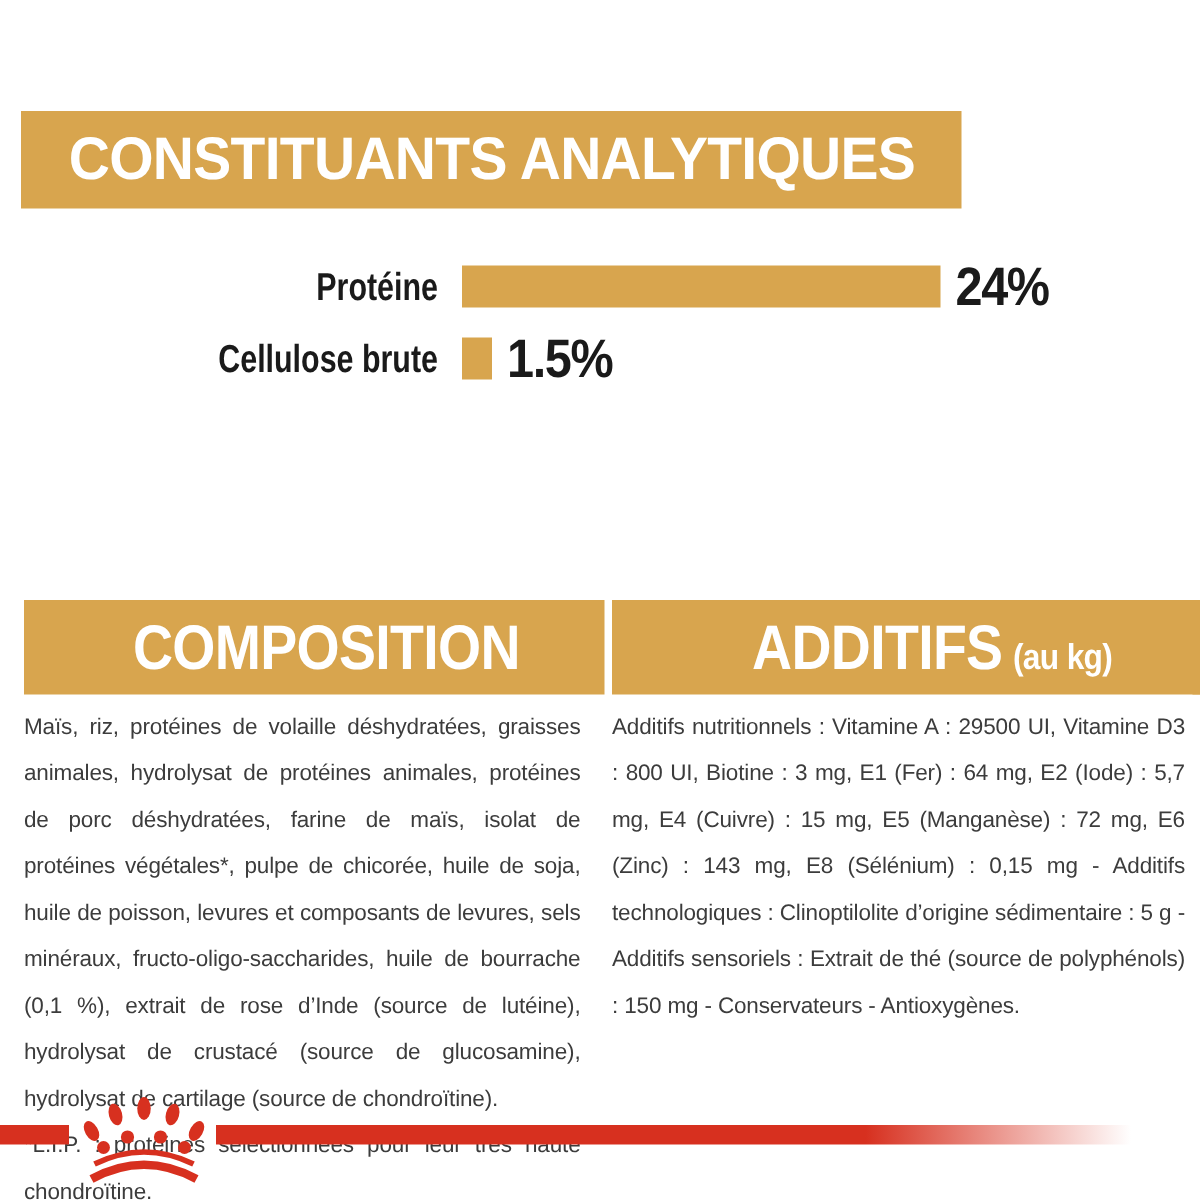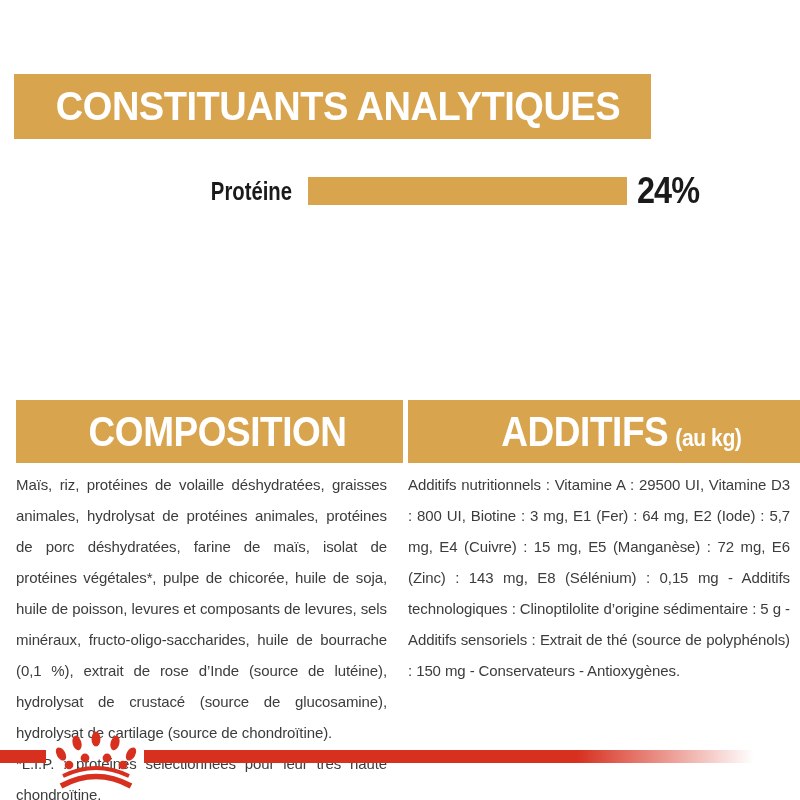--- a/index.html
+++ b/index.html
@@ -3,21 +3,21 @@
 <meta charset="utf-8">
 <style>
   html,body{margin:0;padding:0;background:#ffffff;}
   .canvas{
     position:relative;width:800px;height:800px;background:#ffffff;overflow:hidden;
     font-family:"Liberation Sans", sans-serif;
   }
   
   .title-bar{
     position:absolute;left:14px;top:74px;width:627px;height:65px;
-    background:#D8A54E;display:flex;align-items:center;justify-content:center;padding-left:10px;
+    background:#D8A54E;display:flex;align-items:center;justify-content:center;
   }
   .title-bar .t{
     color:#ffffff;font-weight:700;font-size:40px;letter-spacing:-0.5px;
     transform:scaleX(0.95);transform-origin:center;white-space:nowrap;
   }
   .section-hdr{
     position:absolute;top:400px;height:63px;background:#D8A54E;
     display:flex;align-items:center;justify-content:center;
   }
   .hdr-comp{left:16px;width:371px;padding-left:16px;}
@@ -64,20 +64,25 @@
   <div class="title-bar">
     <span class="t">CONSTITUANTS ANALYTIQUES</span>
   </div>
 
   <div class="chart">
       <div class="chart-row">
         <div class="chart-label">Protéine</div>
         <div class="chart-bar" style="width: 319px; background: rgb(216, 165, 78);"></div>
         <div class="chart-value">24%</div>
       </div>
+      <div class="chart-row">
+        <div class="chart-label">Cellulose brute</div>
+        <div class="chart-bar" style="width: 20px; background: rgb(216, 165, 78);"></div>
+        <div class="chart-value">1.5%</div>
+      </div>
     </div>
 
   <div class="section-hdr hdr-comp">
     <span class="t">COMPOSITION</span>
   </div>
   <div class="body-text body-comp">
     <p>Maïs, riz, protéines de volaille déshydratées, graisses animales, hydrolysat de protéines animales, protéines de porc déshydratées, farine de maïs, isolat de protéines végétales*, pulpe de chicorée, huile de soja, huile de poisson, levures et composants de levures, sels minéraux, fructo-oligo-saccharides, huile de bourrache (0,1 %), extrait de rose d’Inde (source de lutéine), hydrolysat de crustacé (source de glucosamine), hydrolysat de cartilage (source de chondroïtine).</p>
     <p>*L.I.P. : protéines sélectionnées pour leur très haute chondroïtine.</p>
   </div>
 

